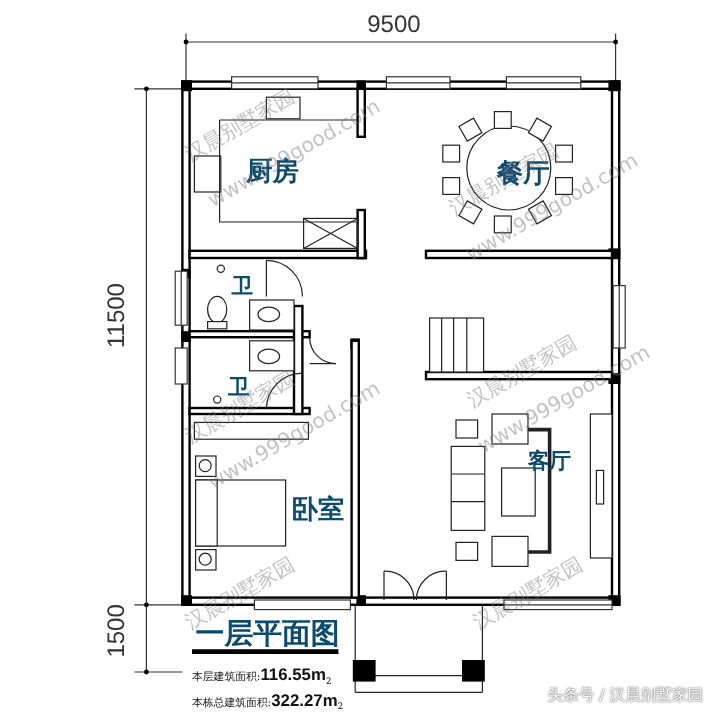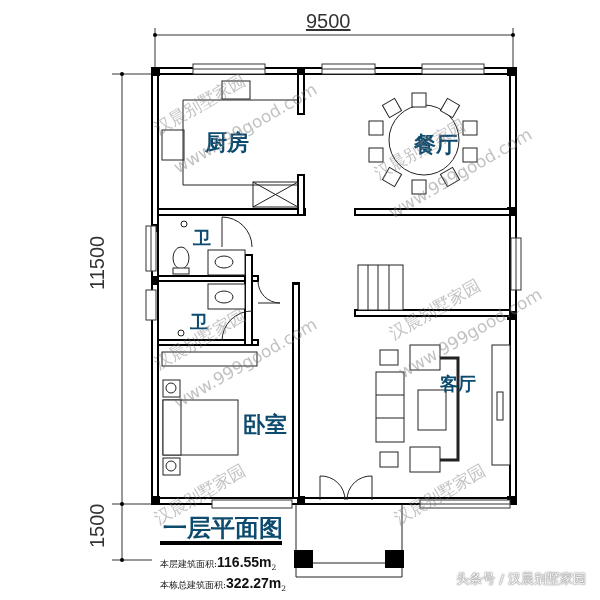--- a/index.html
+++ b/index.html
@@ -170,21 +170,21 @@
     <line x1="305" y1="563" x2="385" y2="563"></line>
   </g>
   <g fill="#000">
     <rect x="294" y="550" width="19" height="18"></rect>
     <rect x="385" y="550" width="19" height="18"></rect>
   </g>
 
   <line x1="160" y1="543" x2="282" y2="543" stroke="#000" stroke-width="4"></line>
 </svg>
 
-<div class="dim" style="left:306px;top:10px;text-decoration:underline;">9500</div>
+<div class="dim" style="left:306px;top:10px;">9500</div>
 <div class="dim" style="left:86px;top:290px;transform:rotate(-90deg);transform-origin:left top;">11500</div>
 <div class="dim" style="left:86px;top:548px;transform:rotate(-90deg);transform-origin:left top;">1500</div>
 
 <div class="lbl" style="left:205px;top:128px;font-size:22px;">厨房</div>
 <div class="lbl" style="left:414px;top:130px;font-size:22px;">餐厅</div>
 <div class="lbl" style="left:193px;top:226px;font-size:18px;">卫</div>
 <div class="lbl" style="left:190px;top:310px;font-size:18px;">卫</div>
 <div class="lbl" style="left:243px;top:410px;font-size:22px;">卧室</div>
 <div class="lbl" style="left:440px;top:372px;font-size:18px;">客厅</div>
 

